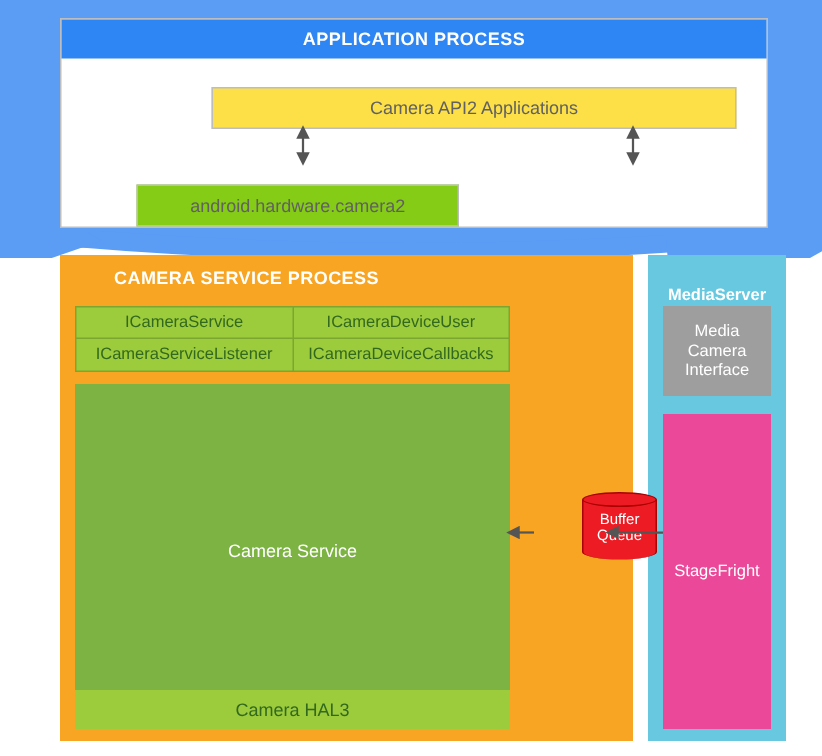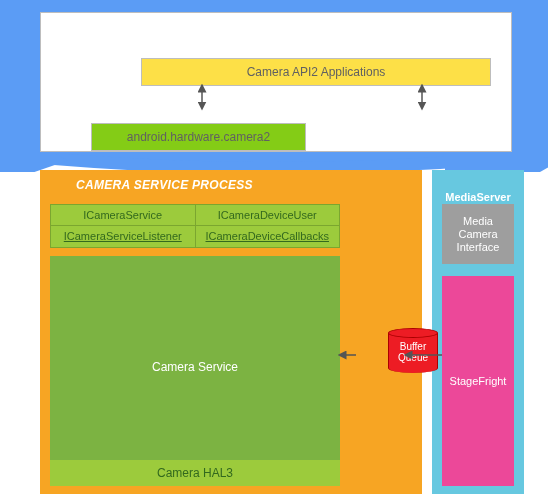--- a/index.html
+++ b/index.html
@@ -8,27 +8,27 @@
 
   .app-proc-outer { position: absolute; left: 40px; top: 12px; width: 472px; height: 140px; border: 1px solid #bdbdbd; background: #fff; }
   .app-proc-header { background: #2d86f4; color: #fff; font-weight: bold; text-align: center; height: 26px; line-height: 26px; font-size: 12px; letter-spacing: 0.3px; }
   .app-api-box { position: absolute; left: 100px; top: 45px; width: 350px; height: 28px; border: 1px solid #bdbdbd; background: #fde047; text-align: center; line-height: 26px; color: #616161; }
   .app-lib-left { position: absolute; left: 50px; top: 110px; width: 215px; height: 28px; border: 1px solid #bdbdbd; background: #84cc16; text-align: center; line-height: 26px; color: #616161; }
   .app-lib-right { position: absolute; left: 285px; top: 110px; width: 210px; height: 28px; border: 1px solid #bdbdbd; background: #fff; text-align: center; line-height: 26px; color: #616161; }
 
   .blue-band { position: absolute; left: 0; top: 0; width: 548px; height: 165px; background: #5b9cf5; z-index: -1; }
 
   .camera-svc-outer { position: absolute; left: 40px; top: 170px; width: 382px; height: 324px; background: #f7a523; }
-  .camera-svc-header { height: 30px; color: #fff; font-weight: bold; text-align: left; padding:8px 0 0 36px; letter-spacing: 0.3px; font-style: italic; }
+  .camera-svc-header { height: 30px; color: #fff; font-weight: bold; text-align: left; padding:8px 0 0 36px; letter-spacing: 0.3px; }
 
   .it-grid { position: absolute; left: 50px; top: 204px; width: 290px; }
   .it-row { display: flex; }
   .it-cell { flex: 1; height: 22px; line-height: 20px; background: #9ccb3c; border: 1px solid #7ba62f; color: #33691e; text-align: center; font-size: 11px; }
   .it-cell + .it-cell { border-left: none; }
-  .it-row + .it-row .it-cell { border-top: none; text-decoration: underline; }
+  .it-row + .it-row .it-cell { border-top: none; }
 
   .camera-service-box { position: absolute; left: 50px; top: 256px; width: 290px; height: 221px; background: #7cb342; color: #fff; display:flex; align-items:center; justify-content:center; }
   .camera-hal3-box { position: absolute; left: 50px; top: 460px; width: 290px; height: 26px; background: #9ccb3c; color: #33691e; display:flex; align-items:center; justify-content:center; }
 
   .media-svc-outer { position: absolute; left: 432px; top: 170px; width: 92px; height: 324px; background: #67c8e0; }
   .media-svc-header { height: 30px; color: #fff; font-weight: bold; text-align: center; padding-top: 21px; font-size: 11px; line-height: 12px; }
   .media-binder-box { position: absolute; left: 442px; top: 204px; width: 72px; height: 60px; background: #9e9e9e; color: #fff; display:flex; align-items:center; justify-content:center; text-align:center; font-size:11px; line-height:13px; }
   .stagefright-box { position: absolute; left: 442px; top: 276px; width: 72px; height: 210px; background: #ec4899; color: #fff; display:flex; align-items:center; justify-content:center; font-size:11px; }
 
   .buffer-queue { position: absolute; left: 355px; top: 333px; width: 50px; height: 44px; margin-left: 33px; }
@@ -50,20 +50,21 @@
   <svg class="blue-arrow-band" viewBox="0 0 548 18">
     <defs>
       <marker id="bah" markerWidth="12" markerHeight="12" refX="7" refY="6" orient="auto">
         <path d="M0,1 L11,6 L0,11 Z" fill="#5b9cf5"></path>
       </marker>
     </defs>
     <path d="M20,2 Q274,26 528,2" stroke="#5b9cf5" stroke-width="12" fill="none" marker-end="url(#bah)" marker-start="url(#bah)"></path>
   </svg>
 
   <div class="app-proc-outer">
+    <div class="app-proc-header">APPLICATION PROCESS</div>
     <div class="app-api-box">Camera API2 Applications</div>
     <div class="app-lib-left">android.hardware.camera2</div>
   </div>
 
   <svg class="arrow" style="left:195px; top:85px;" width="14" height="24">
     <defs>
       <marker id="ah" markerWidth="6" markerHeight="6" refX="3" refY="3" orient="auto">
           <path d="M0,0 L6,3 L0,6 Z" fill="#555"></path>
         </marker>
       <marker id="ahr" markerWidth="6" markerHeight="6" refX="3" refY="3" orient="auto">

